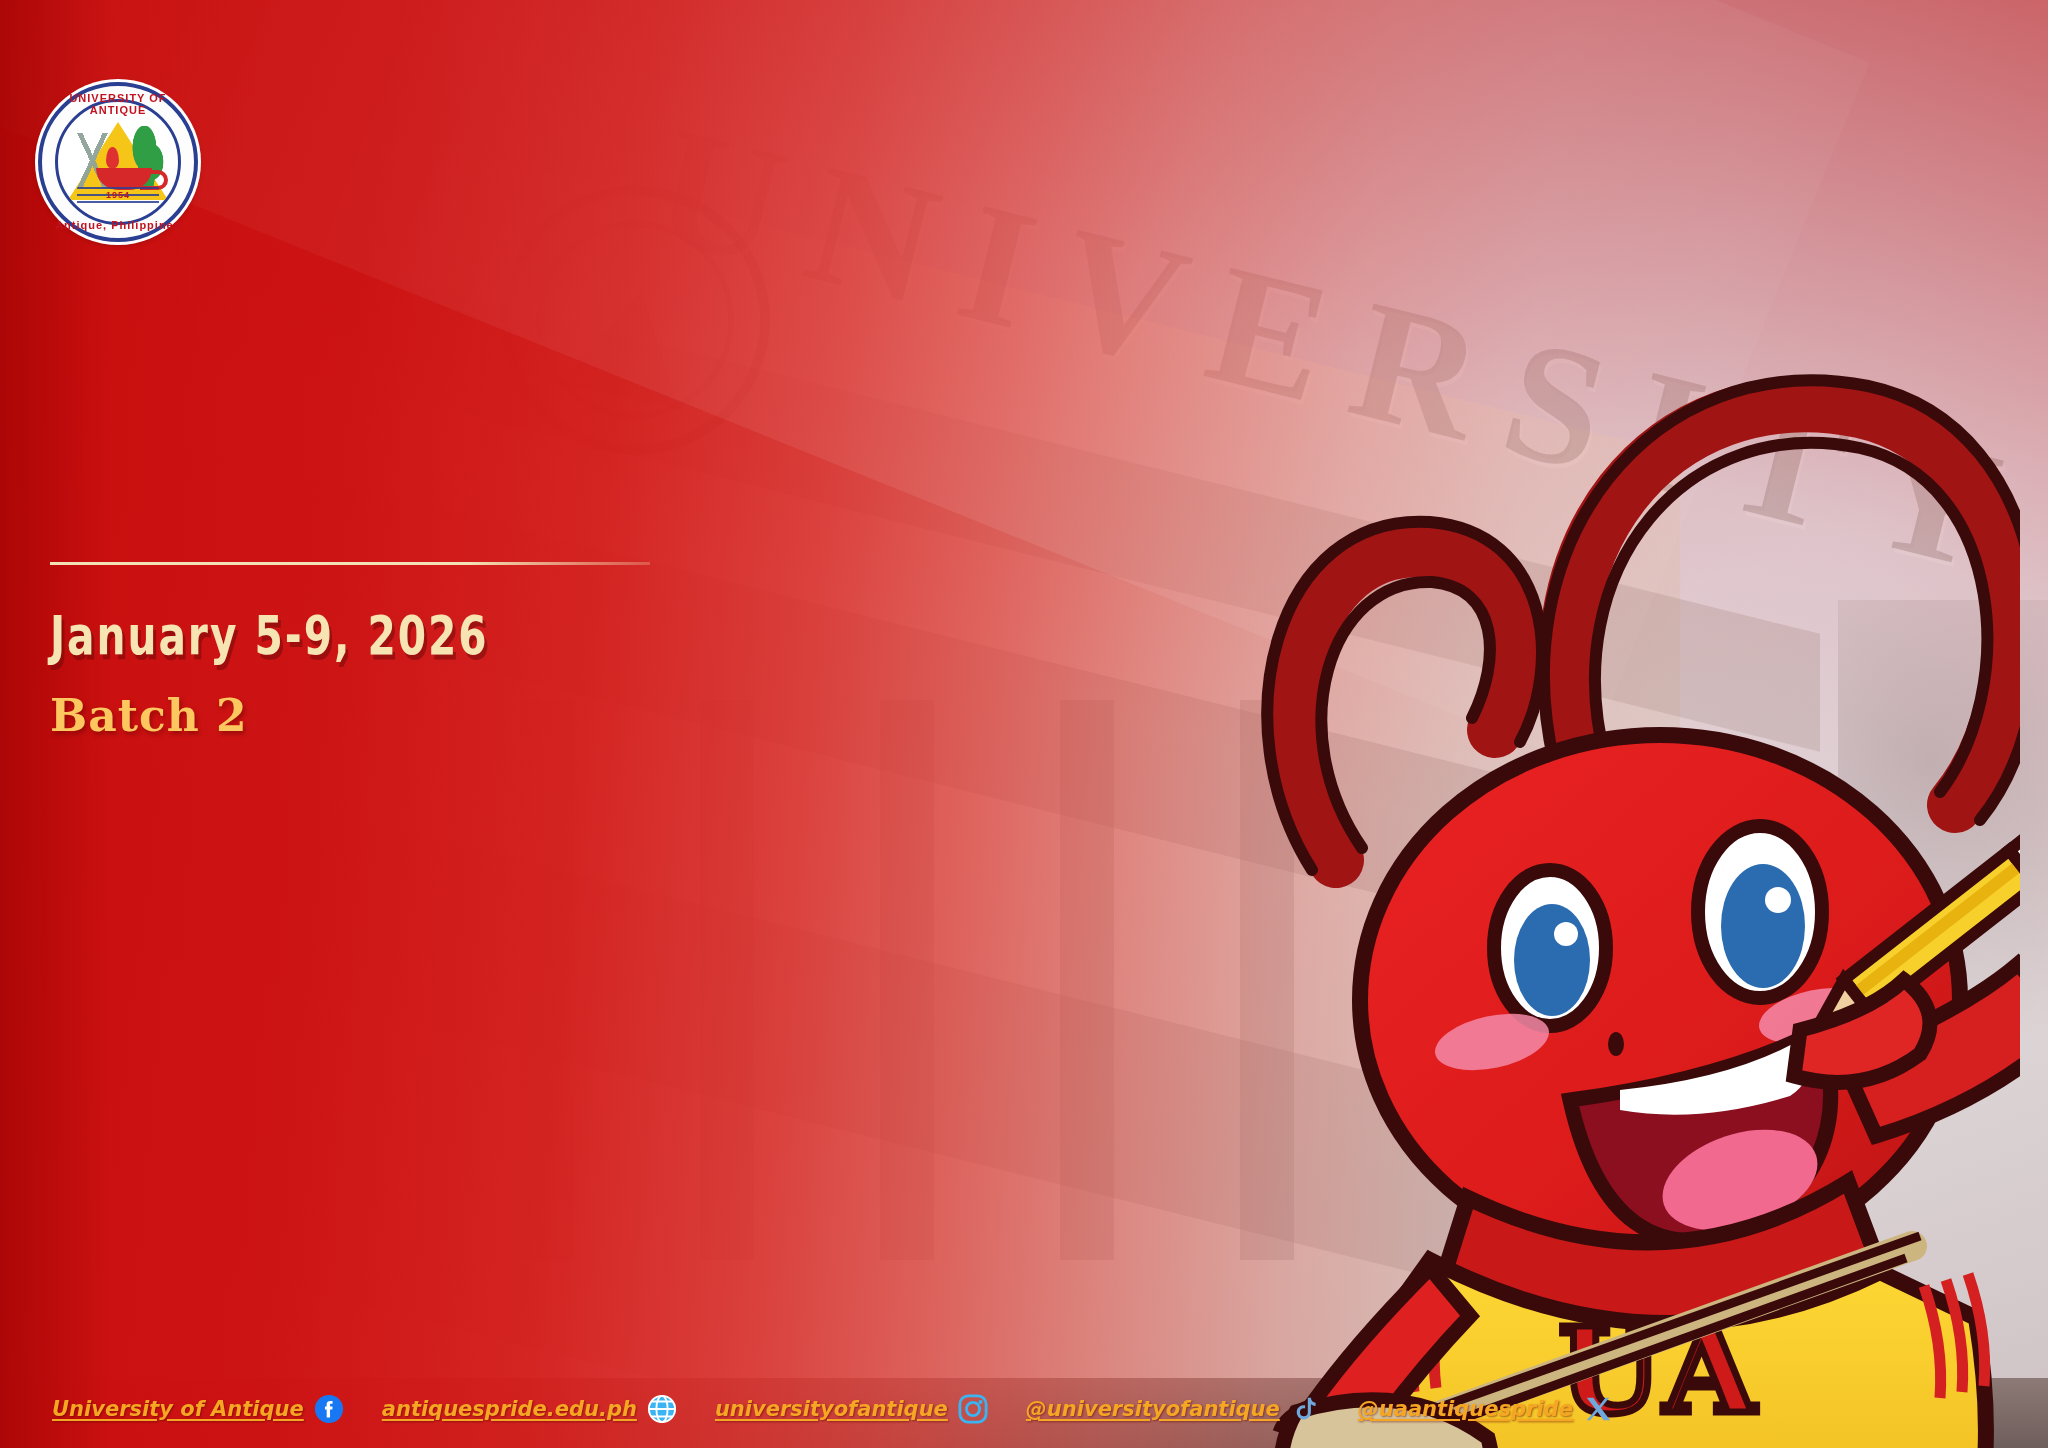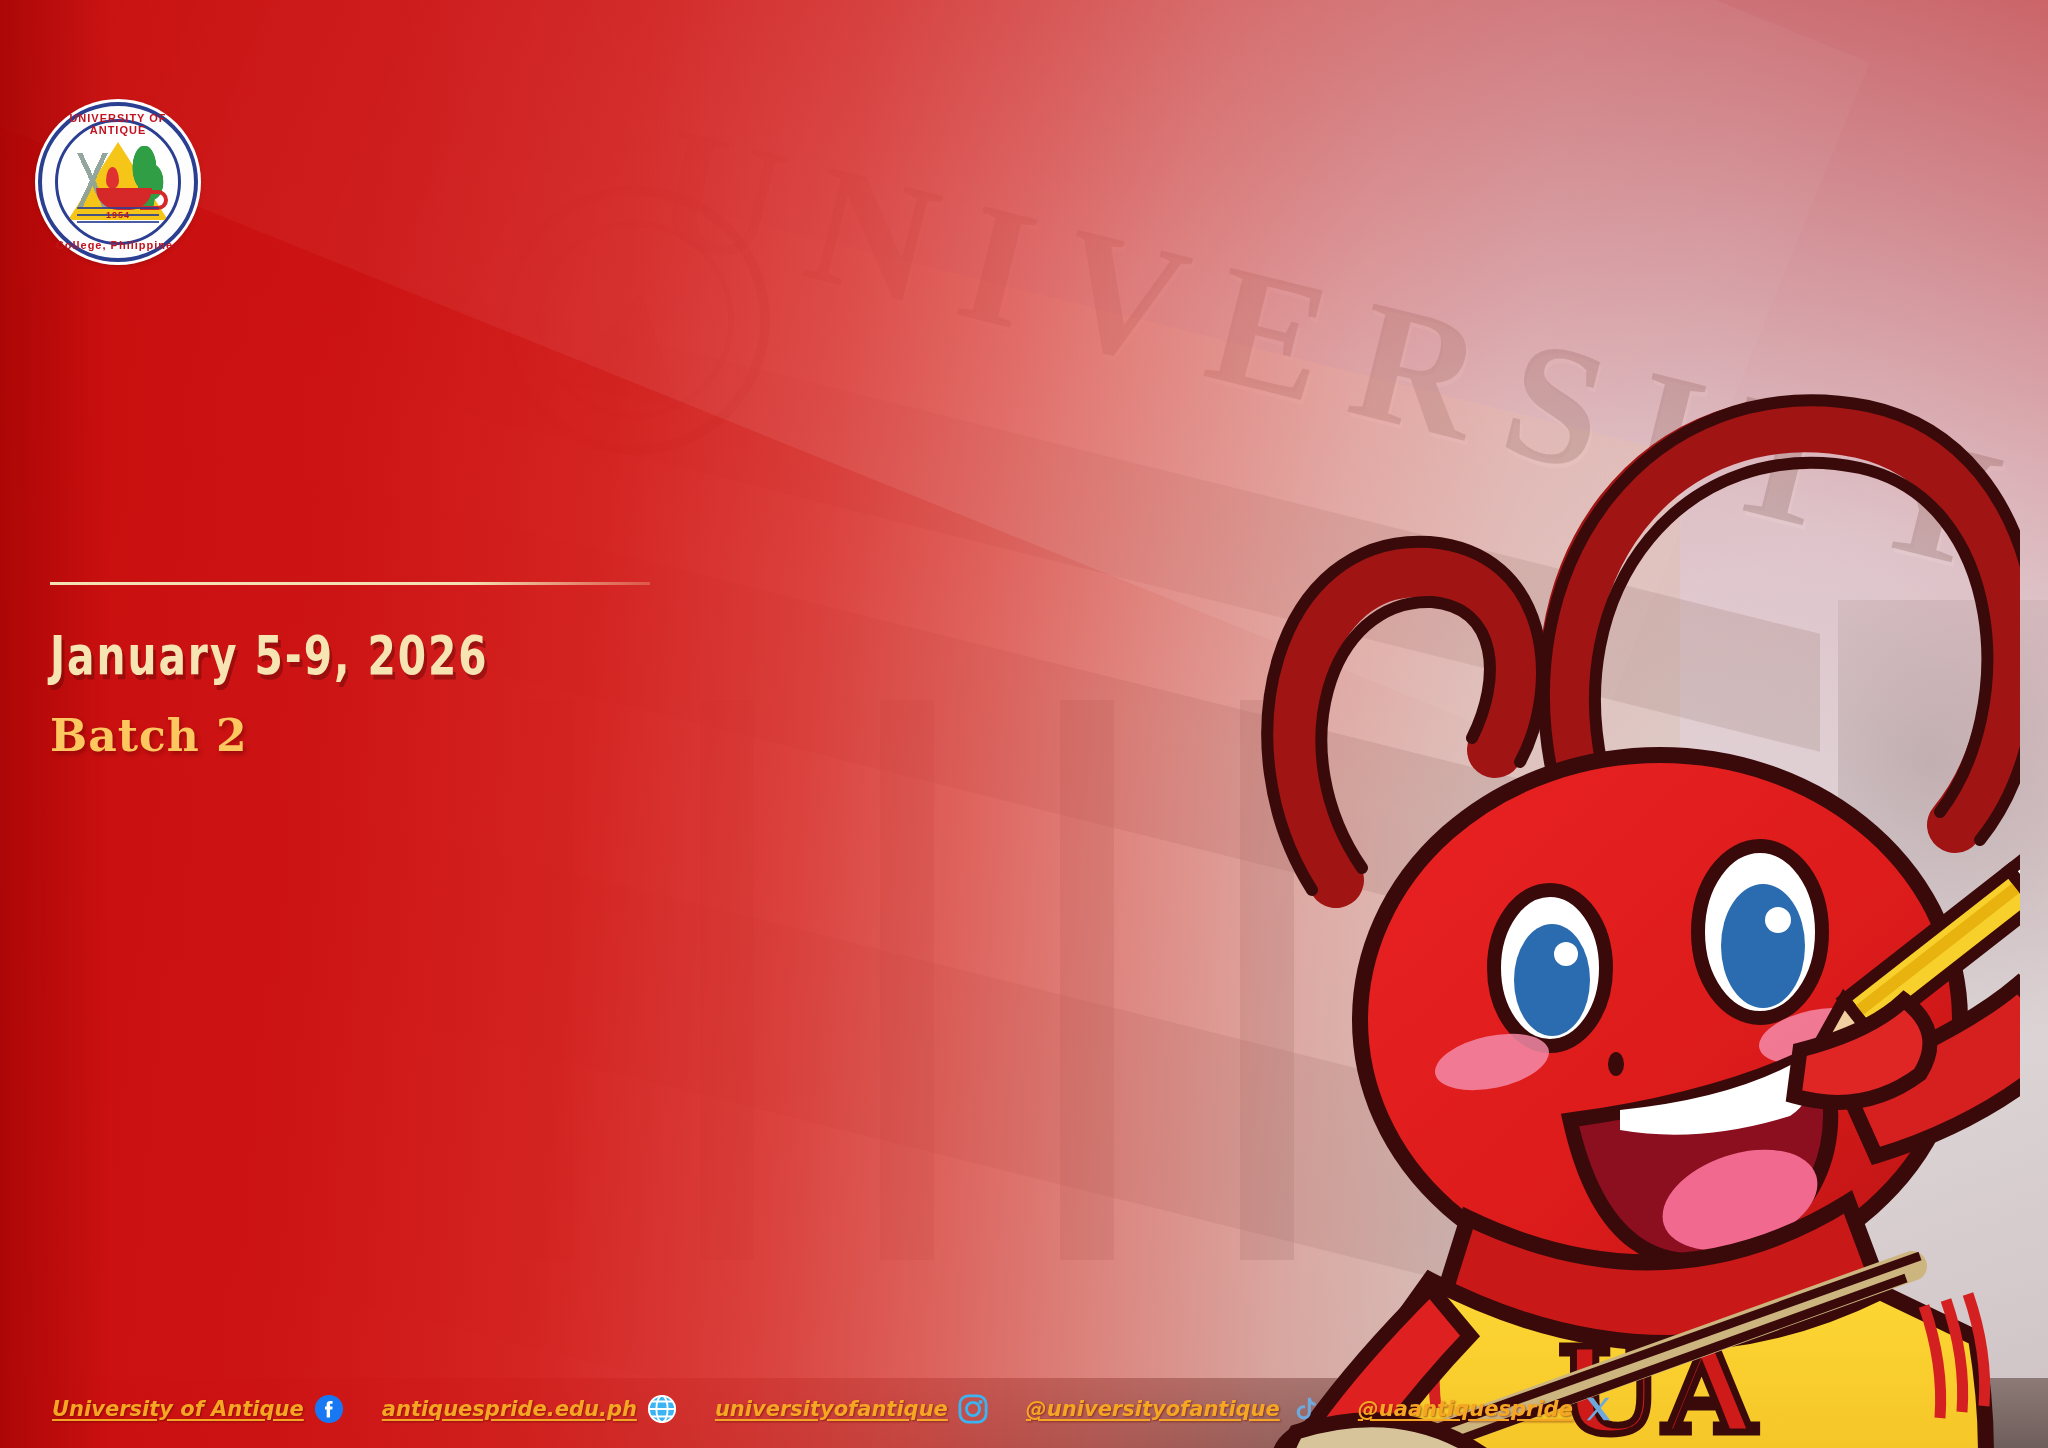--- a/index.html
+++ b/index.html
@@ -104,21 +104,21 @@
     width:2000px; height:760px;
     background:linear-gradient(90deg, rgba(255,255,255,0.00) 0%, rgba(255,255,255,0.05) 40%, rgba(255,255,255,0.09) 70%, rgba(255,255,255,0.03) 100%);
     transform:rotate(22deg);
   }
   .left-dark {
     position:absolute; left:0; top:0; bottom:0; width:110px;
     background:linear-gradient(90deg, rgba(150,0,0,0.55) 0%, rgba(150,0,0,0.0) 100%);
   }
 
   
-  .content { position:absolute; inset:0;margin-top:20px; }
+  .content { position:absolute; inset:0; }
 
   
   .seal {
     position:absolute; left:38px; top:82px;
     width:160px; height:160px; border-radius:50%;
     background:#fdfdfd;
     border:4px solid #2b3f92;
     box-shadow:0 0 0 3px #fff, 0 2px 6px rgba(0,0,0,0.35);
   }
   .seal-ring {
@@ -316,21 +316,21 @@
       <div class="seal-ring">
         <div class="seal-tri"></div>
         <div class="seal-leafL"></div>
         <div class="seal-leafR"></div>
         <div class="seal-flame"></div>
         <div class="seal-lamp"></div>
         <div class="seal-waves"></div>
       </div>
       <div class="seal-txt-top">UNIVERSITY OF ANTIQUE</div>
       <div class="seal-year">1954</div>
-      <div class="seal-txt-bot">College, Philippines</div>
+      <div class="seal-txt-bot">Antique, Philippines</div>
     </div>
 
     <div class="divider"></div>
     <div class="date-line">January 5-9, 2026</div>
 
     <div class="batch-wrap">
       <div class="batch-head">Batch 2</div>
 
     </div>
 

